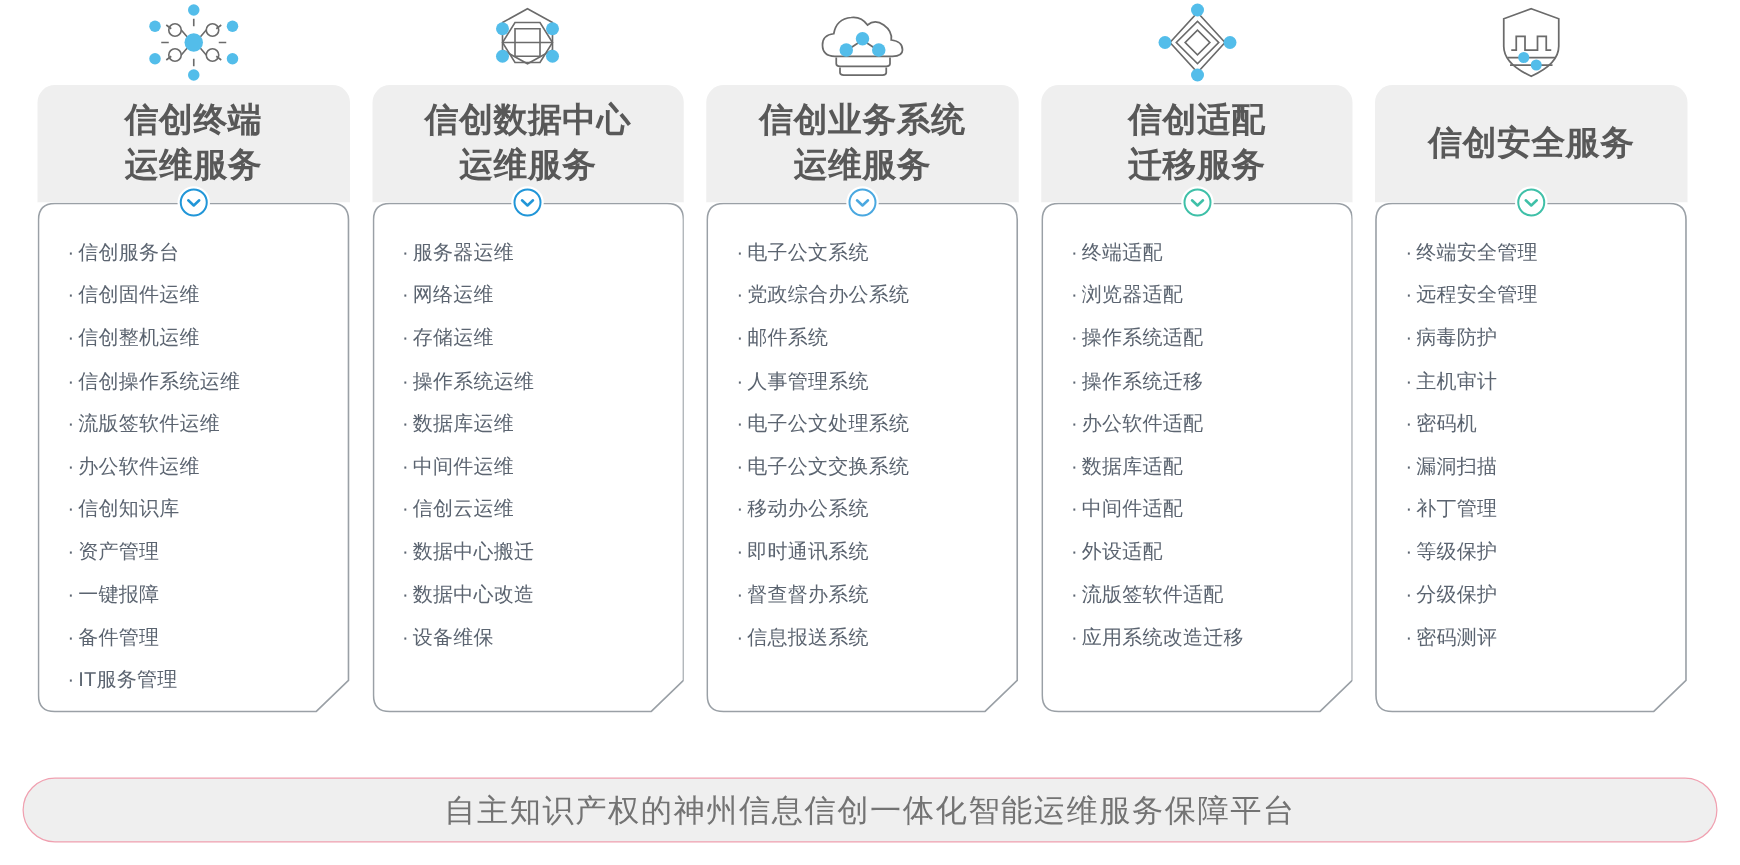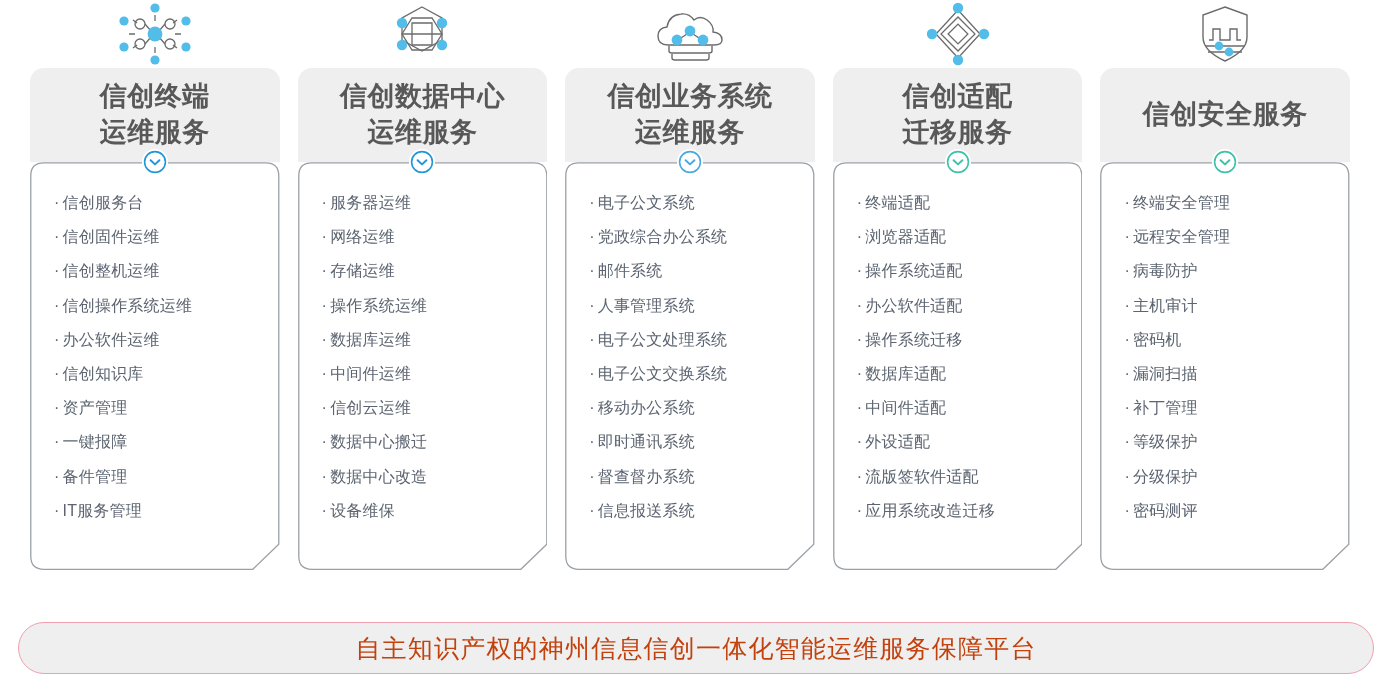--- a/index.html
+++ b/index.html
@@ -103,21 +103,21 @@
     left: 18px; top: 622px;
     width: 1356px; height: 52px;
     background: #efefef;
     border: 1.6px solid #f0a0b0;
     border-radius: 26px;
     display: flex;
     align-items: center;
     justify-content: center;
   }
   .banner-text {
-    color: #c2410c;
+    color: #737373;
     font-size: 25px;
     letter-spacing: 1.2px;
   }
 </style>
 </head>
 <body>
 
 <div id="stage">
 
   <div class="columns">
@@ -158,20 +158,21 @@
       </div>
       <div class="body-card">
         <svg class="frame" viewBox="0 0 252 412" preserveAspectRatio="none">
           <path d="M0.8 14 Q0.8 0.8 14 0.8 L238 0.8 Q251.2 0.8 251.2 14 L251.2 386 L225 411.2 L14 411.2 Q0.8 411.2 0.8 398 Z" fill="#ffffff" stroke="#9aa0a6" stroke-width="1.3"></path>
         </svg>
         <div class="items">
           <div class="item"><span class="dot">·</span><span>信创服务台</span></div>
           <div class="item"><span class="dot">·</span><span>信创固件运维</span></div>
           <div class="item"><span class="dot">·</span><span>信创整机运维</span></div>
           <div class="item"><span class="dot">·</span><span>信创操作系统运维</span></div>
+          <div class="item"><span class="dot">·</span><span>流版签软件运维</span></div>
           <div class="item"><span class="dot">·</span><span>办公软件运维</span></div>
           <div class="item"><span class="dot">·</span><span>信创知识库</span></div>
           <div class="item"><span class="dot">·</span><span>资产管理</span></div>
           <div class="item"><span class="dot">·</span><span>一键报障</span></div>
           <div class="item"><span class="dot">·</span><span>备件管理</span></div>
           <div class="item"><span class="dot">·</span><span>IT服务管理</span></div>
         </div>
       </div>
     </div>
 
@@ -293,22 +294,22 @@
         </div>
       </div>
       <div class="body-card">
         <svg class="frame" viewBox="0 0 252 412" preserveAspectRatio="none">
           <path d="M0.8 14 Q0.8 0.8 14 0.8 L238 0.8 Q251.2 0.8 251.2 14 L251.2 386 L225 411.2 L14 411.2 Q0.8 411.2 0.8 398 Z" fill="#ffffff" stroke="#9aa0a6" stroke-width="1.3"></path>
         </svg>
         <div class="items">
           <div class="item"><span class="dot">·</span><span>终端适配</span></div>
           <div class="item"><span class="dot">·</span><span>浏览器适配</span></div>
           <div class="item"><span class="dot">·</span><span>操作系统适配</span></div>
+          <div class="item"><span class="dot">·</span><span>操作系统迁移</span></div>
           <div class="item"><span class="dot">·</span><span>办公软件适配</span></div>
-          <div class="item"><span class="dot">·</span><span>操作系统迁移</span></div>
           <div class="item"><span class="dot">·</span><span>数据库适配</span></div>
           <div class="item"><span class="dot">·</span><span>中间件适配</span></div>
           <div class="item"><span class="dot">·</span><span>外设适配</span></div>
           <div class="item"><span class="dot">·</span><span>流版签软件适配</span></div>
           <div class="item"><span class="dot">·</span><span>应用系统改造迁移</span></div>
         </div>
       </div>
     </div>
 
     <div class="column">

